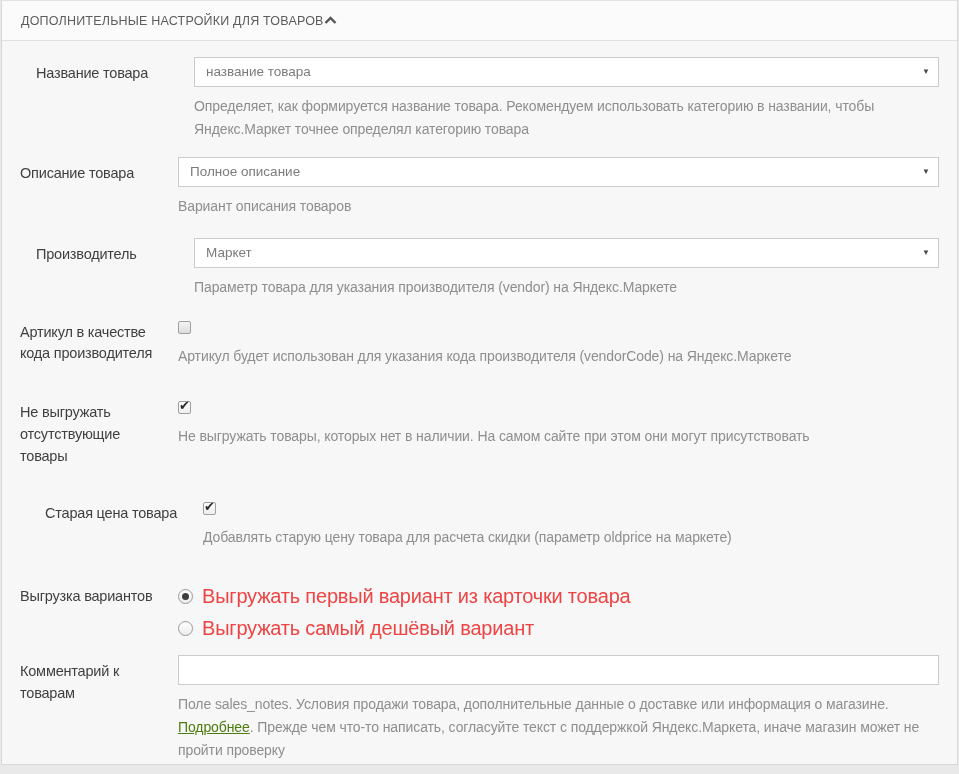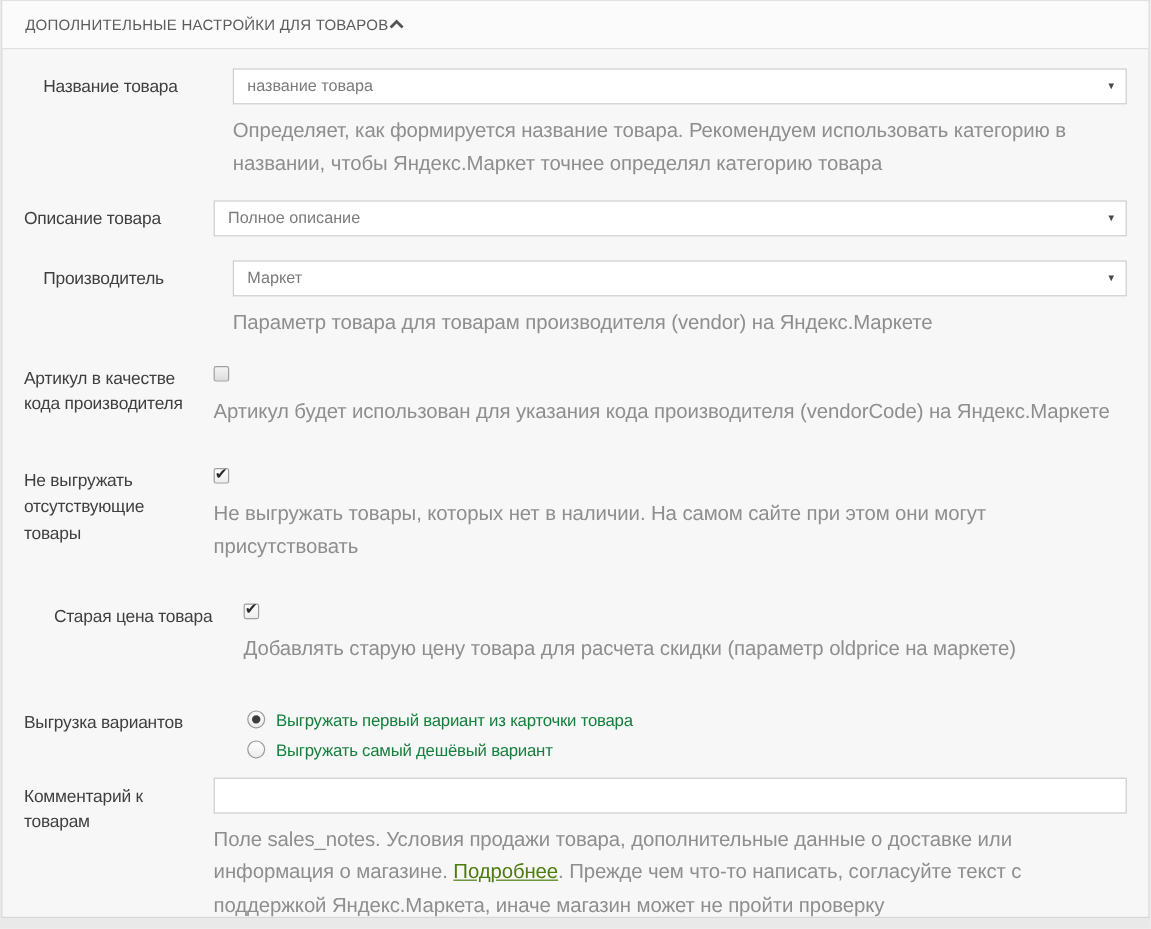--- a/index.html
+++ b/index.html
@@ -37,21 +37,21 @@
     flex: 0 0 158px; width: 158px;
     padding-right: 14px; padding-top: 6px;
     font-size: 14.5px; color: #3f3f3f;
     line-height: 1.5; letter-spacing: -0.2px;
   }
   .row-control { flex: 1; min-width: 0; }
   .mb-lg { margin-bottom: 20px; }
   .mb-md { margin-bottom: 17px; margin-left: 16px; }
   .mb-cb { margin-bottom: 29px; }
   .mb-cb2 { margin-bottom: 32px; margin-left: 25px; }
-  .mb-sm { margin-bottom: 6px; gap: 28px; }
+  .mb-sm { margin-bottom: 6px; }
 
   .select-wrap { position: relative; }
   .select-box {
     height: 30px; width: 100%;
     background: #ffffff;
     border: 1px solid #cccccc;
     color: #7b7b7b;
     font-size: 13.5px;
     line-height: 28px;
     padding: 0 26px 0 11px;
@@ -66,21 +66,21 @@
   .text-input {
     height: 30px; width: 100%;
     background: #ffffff;
     border: 1px solid #cccccc;
     font-size: 13.5px; color: #555;
     padding: 0 11px;
     outline: none;
   }
   .help {
     margin-top: 8px;
-    font-size: 17px;
+    font-size: 14px;
     color: #8e8e8e;
     line-height: 1.62;
     letter-spacing: -0.1px;
   }
   .help a { color: #4d7c0f; text-decoration: underline; cursor: pointer; }
   .cb-help { margin-top: 11px; }
 
   input[type="checkbox"] {
     appearance: none; -webkit-appearance: none;
     width: 13px; height: 13px;
@@ -106,21 +106,21 @@
     border: 1px solid #9a9a9a; border-radius: 50%;
     background: linear-gradient(#ffffff, #ececec);
     margin: 0 9px 0 0; cursor: pointer;
     position: relative; flex: 0 0 15px;
   }
   input[type="radio"]:checked::after {
     content: ""; position: absolute;
     left: 3px; top: 3px; width: 7px; height: 7px;
     border-radius: 50%; background: #3d3d3d;
   }
-  .radio-text { font-size: 14px; color: #15803d; letter-spacing: -0.2px; }
+  .radio-text { font-size: 20px; color: #ef4444; letter-spacing: -0.2px; }
 </style>
 </head>
 <body>
 
 <div class="panel">
 
   <div class="panel-header">
     <span class="panel-title">ДОПОЛНИТЕЛЬНЫЕ НАСТРОЙКИ ДЛЯ ТОВАРОВ</span>
     <span class="collapse-btn">
       <svg width="13" height="9" viewBox="0 0 13 9">
@@ -142,31 +142,32 @@
       </div>
     </div>
 
     <div class="row mb-lg">
       <div class="row-label">Описание товара</div>
       <div class="row-control">
         <div class="select-wrap">
           <div class="select-box">Полное описание</div>
           <span class="select-arrow">▼</span>
         </div>
+        <div class="help">Вариант описания товаров</div>
       </div>
     </div>
 
     <div class="row mb-md">
       <div class="row-label">Производитель</div>
       <div class="row-control">
         <div class="select-wrap">
           <div class="select-box">Маркет</div>
           <span class="select-arrow">▼</span>
         </div>
-        <div class="help">Параметр товара для товарам производителя (vendor) на Яндекс.Маркете</div>
+        <div class="help">Параметр товара для указания производителя (vendor) на Яндекс.Маркете</div>
       </div>
     </div>
 
     <div class="row mb-cb">
       <div class="row-label">Артикул в качестве кода производителя</div>
       <div class="row-control">
         <input type="checkbox" style="">
         <div class="help cb-help">Артикул будет использован для указания кода производителя (vendorCode) на Яндекс.Маркете</div>
       </div>
     </div>

